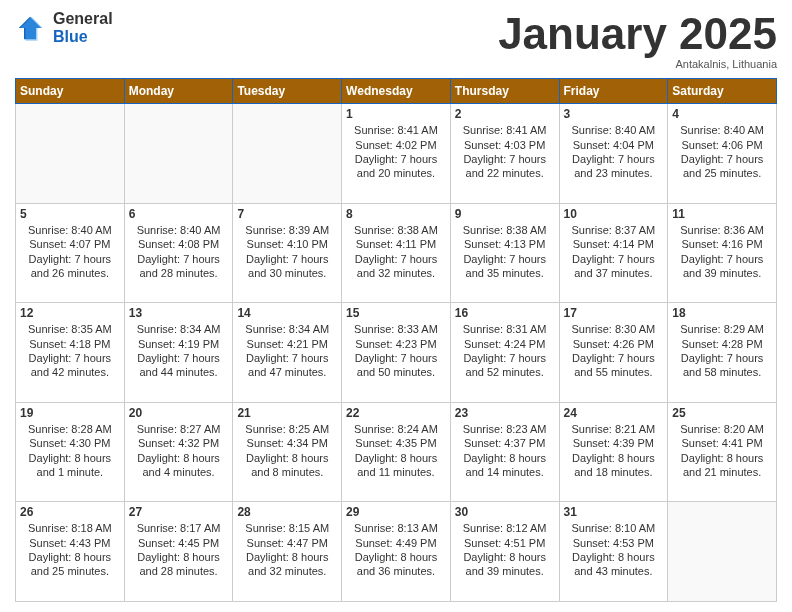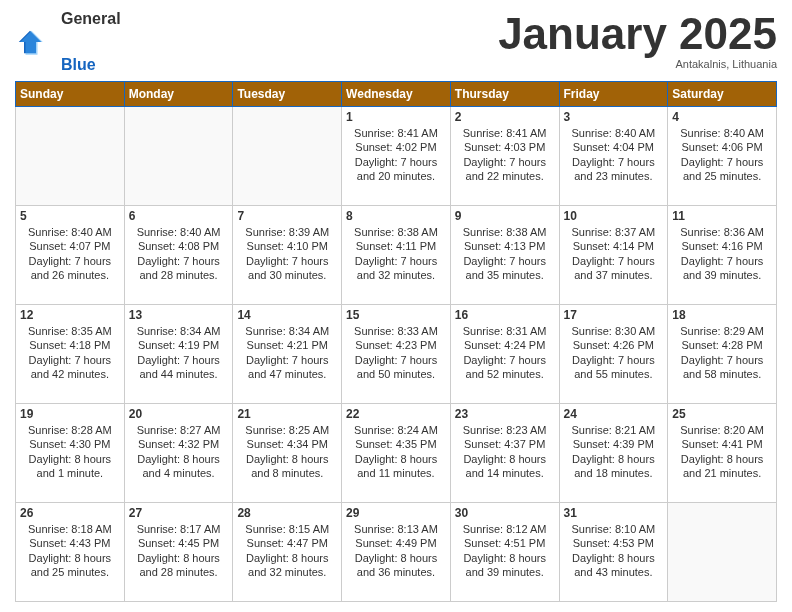--- a/index.html
+++ b/index.html
@@ -19,37 +19,36 @@
     }
     .header {
       display: flex;
       justify-content: space-between;
       align-items: flex-start;
       margin-bottom: 8px;
     }
     .logo {
       display: flex;
       align-items: center;
-      gap: 16px;
+      gap: 8px;
     }
     .logo-text {
       display: flex;
       flex-direction: column;
       line-height: 1.1;
     }
     .logo-general {
       font-size: 16px;
       font-weight: bold;
       color: #333;
     }
     .logo-blue {
       font-size: 16px;
       font-weight: bold;
       color: #1565c0;
-      margin-top: 28px;
     }
     .logo-icon {
       width: 30px;
       height: 30px;
     }
     .title-block {
       text-align: right;
     }
     .month-title {
       font-size: 44px;

